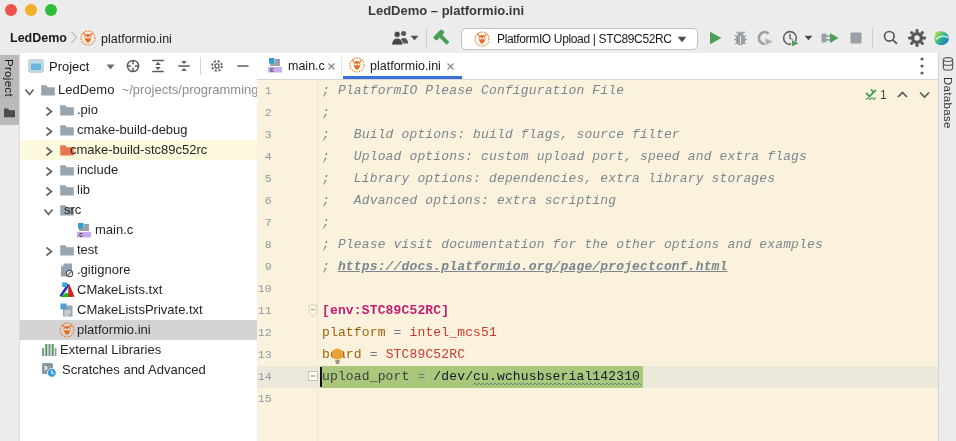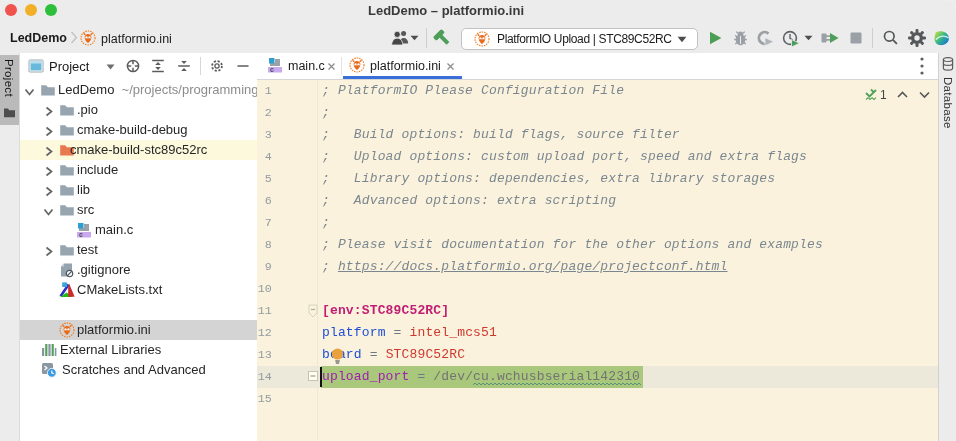--- a/index.html
+++ b/index.html
@@ -26,21 +26,21 @@
 .chev{position:absolute;top:5px;}
 .icon16{position:absolute;width:16px;height:16px;}
 
 #tabs{position:absolute;left:257px;top:53px;width:681px;height:26px;background:#fff;border-bottom:1px solid #d6d6d6;}
 
 #ed{position:absolute;left:257px;top:80px;width:681px;height:361px;background:#faf2dc;font-family:"Liberation Mono",monospace;font-size:13px;letter-spacing:0.15px;}
 .ln{position:absolute;left:0;width:681px;height:22px;line-height:22px;white-space:pre;}
 .lncode{padding-left:65px;}
 .gut{position:absolute;left:0;top:0;width:15px;z-index:5;text-align:right;font-size:11.7px;color:#929ba1;line-height:22px;}
 .cm{color:#7b8790;font-style:italic;}
-.key{color:#1d4ed8;}
+.key{color:#a16207;}
 .eq{color:#6d7a83;}
 .val{color:#cf382f;}
 .sec{color:#c11d73;font-weight:bold;}
 
 #rstrip{position:absolute;left:938px;top:53px;width:18px;height:388px;background:#ececec;border-left:1px solid #d1d1d1;}
 </style>
 </head>
 <body>
 <div id="app">
 
@@ -256,21 +256,21 @@
           </svg></span>
         <span class="rlbl" style="left:57px;">lib</span>
       </div>
       <div class="row" style="top:147px;">
         <span class="chev" style="left:23px;"><svg width="11" height="11" viewBox="0 0 11 11">
             <polyline points="1.5,3.5 5.5,8.5 9.5,3.5" fill="none" stroke="#646464" stroke-width="1.7"></polyline>
           </svg></span>
         <span class="icon16" style="left:39px;top:2px;"><svg viewBox="0 0 16 16">
             <path d="M1.2,3.2 h5 l1.7,2.1 h6.9 v8.2 h-13.6 z" fill="#97a5b0"></path>
           </svg></span>
-        <span class="rlbl" style="left:57px;">src</span>
+        <span class="rlbl" style="left:44px;">src</span>
       </div>
       <div class="row" style="top:167px;">
         <span class="icon16" style="left:56px;top:2px;"><svg viewBox="0 0 16 16">
             <path d="M8,2 h5 v7 H3 V6 h5 z" fill="#9aa2a8"></path>
             <rect x="2" y="1" width="5.5" height="5.5" fill="#2e9fd0"></rect>
             <rect x="1" y="10" width="14" height="5.5" fill="#c9aaee"></rect>
             <text x="3" y="15" font-family="Liberation Sans" font-size="7" font-weight="bold" fill="#4a4a55">c</text>
           </svg></span>
         <span class="rlbl" style="left:75px;">main.c</span>
       </div>
@@ -293,20 +293,28 @@
         <span class="rlbl" style="left:57px;text-align:center;">.gitignore</span>
       </div>
       <div class="row" style="top:227px;">
         <span class="icon16" style="left:39px;top:2px;"><svg viewBox="0 0 16 16">
             <path d="M9.6,2.6 L1.6,14.2" stroke="#2f2fc0" stroke-width="2.6"></path>
             <polygon points="7.6,10.6 13.6,15 1.2,15" fill="#22b816"></polygon>
             <polygon points="10.1,1.6 15.6,14.8 9.2,14.8 9.2,6" fill="#cc2b2b"></polygon>
             <rect x="3.2" y="0.4" width="4.9" height="4.6" fill="#3ba6d9"></rect>
           </svg></span>
         <span class="rlbl" style="left:57px;">CMakeLists.txt</span>
+      </div>
+      <div class="row" style="top:247px;">
+        <span class="icon16" style="left:39px;top:2px;"><svg viewBox="0 0 16 16">
+            <path d="M4,3.5 h9.5 v11 H4 z" fill="#98a6b0"></path>
+            <rect x="1.5" y="1.5" width="6" height="6" fill="#4f9fd8"></rect>
+            <path d="M5.5,9 h6.5 M5.5,11 h6.5 M5.5,13 h4" stroke="#eef2f4" stroke-width="1.1"></path>
+          </svg></span>
+        <span class="rlbl" style="left:57px;">CMakeListsPrivate.txt</span>
       </div>
       <div class="row" style="top:267px;background:#d4d4d4;">
         <span class="icon16" style="left:39px;top:2px;"><svg viewBox="0 0 16 16">
             <circle cx="8" cy="8" r="7" fill="none" stroke="#ef7b1e" stroke-width="1.1" stroke-dasharray="1.5 1"></circle>
             <path d="M4.7,5.2 L3.9,3.2 L5.9,4 z" fill="#e96a1a"></path>
             <path d="M11.3,5.2 L12.1,3.2 L10.1,4 z" fill="#e96a1a"></path>
             <path d="M8,3.9 C9.9,3.9 11.4,5.2 11.4,7.1 C11.4,9.8 9.5,12.2 8,12.9 C6.5,12.2 4.6,9.8 4.6,7.1 C4.6,5.2 6.1,3.9 8,3.9 z" fill="#e96a1a"></path>
             <path d="M4.8,4.6 L3.6,3.4 M11.2,4.6 L12.4,3.4" stroke="#e96a1a" stroke-width="1.1"></path>
             <ellipse cx="6.5" cy="7.6" rx="1.15" ry="1.45" fill="#fff"></ellipse>
             <ellipse cx="9.5" cy="7.6" rx="1.15" ry="1.45" fill="#fff"></ellipse>
@@ -389,37 +397,37 @@
         <div>15</div>
       </div>
       <div class="ln lncode" style="top:0px;"><span class="cm">; PlatformIO Please Configuration File</span></div>
       <div class="ln lncode" style="top:22px;"><span class="cm">;</span></div>
       <div class="ln lncode" style="top:44px;"><span class="cm">;   Build options: build flags, source filter</span></div>
       <div class="ln lncode" style="top:66px;"><span class="cm">;   Upload options: custom upload port, speed and extra flags</span></div>
       <div class="ln lncode" style="top:88px;"><span class="cm">;   Library options: dependencies, extra library storages</span></div>
       <div class="ln lncode" style="top:110px;"><span class="cm">;   Advanced options: extra scripting</span></div>
       <div class="ln lncode" style="top:132px;"><span class="cm">;</span></div>
       <div class="ln lncode" style="top:154px;"><span class="cm">; Please visit documentation for the other options and examples</span></div>
-      <div class="ln lncode" style="top:176px;"><span class="cm">; <span style="text-decoration:underline;">https://docs.platformio.org/page/projectconf.html</span></span></div>
+      <div class="ln lncode" style="top:176px;"><span class="cm">; <span style="text-decoration:underline;font-weight:bold;">https://docs.platformio.org/page/projectconf.html</span></span></div>
       <div class="ln lncode" style="top:198px;"></div>
       <div class="ln lncode" style="top:220px;"><svg style="position:absolute;left:50px;top:4px;" width="12" height="15" viewBox="0 0 12 15">
           <path d="M2,1 h8 v8 L6,13 L2,9 z" fill="#faf2dc" stroke="#d8d2bd" stroke-width="1"></path>
           <path d="M4,5.5 h4" stroke="#b1ab97" stroke-width="1.2"></path>
         </svg><span class="sec">[env:STC89C52RC]</span></div>
       <div class="ln lncode" style="top:242px;"><span class="key">platform</span><span class="eq"> = </span><span class="val">intel_mcs51</span></div>
       <div class="ln lncode" style="top:264px;"><svg style="position:absolute;left:73px;top:3px;" width="15" height="17" viewBox="0 0 15 17">
           <circle cx="7.5" cy="7" r="5.6" fill="#e9a23b"></circle>
           <path d="M5.3,14 h4.4 M5.8,16 h3.4" stroke="#7a7a72" stroke-width="1.3"></path>
         </svg><span class="key">board</span><span class="eq"> = </span><span class="val">STC89C52RC</span></div>
       <div class="ln lncode" style="top:286px;background:#ece9da;"><div style="position:absolute;left:64px;top:0;width:322px;height:22px;background:#a9c87c;"></div><svg style="position:absolute;left:50px;top:4px;" width="12" height="12" viewBox="0 0 12 12">
           <rect x="1.5" y="1.5" width="9" height="9" fill="#fffdf4" stroke="#c9c3ae" stroke-width="1"></rect>
           <path d="M3.5,6 h5" stroke="#a39d89" stroke-width="1.2"></path>
         </svg><div style="position:absolute;left:63px;top:1px;width:2px;height:20px;background:#111;"></div><svg style="position:absolute;left:216px;top:15.5px;" width="168" height="4" viewBox="0 0 168 4">
           <path d="M0,3 l2,-2 l2,2 l2,-2 l2,2 l2,-2 l2,2 l2,-2 l2,2 l2,-2 l2,2 l2,-2 l2,2 l2,-2 l2,2 l2,-2 l2,2 l2,-2 l2,2 l2,-2 l2,2 l2,-2 l2,2 l2,-2 l2,2 l2,-2 l2,2 l2,-2 l2,2 l2,-2 l2,2 l2,-2 l2,2 l2,-2 l2,2 l2,-2 l2,2 l2,-2 l2,2 l2,-2 l2,2 l2,-2 l2,2 l2,-2 l2,2 l2,-2 l2,2 l2,-2 l2,2 l2,-2 l2,2 l2,-2 l2,2 l2,-2 l2,2 l2,-2 l2,2 l2,-2 l2,2 l2,-2 l2,2 l2,-2 l2,2 l2,-2 l2,2 l2,-2 l2,2 l2,-2 l2,2 l2,-2 l2,2 l2,-2 l2,2 l2,-2 l2,2 l2,-2 l2,2 l2,-2 l2,2 l2,-2 l2,2 l2,-2 l2,2 l2,-2 l2,2" fill="none" stroke="#4a8a7e" stroke-width="1" opacity="0.85"></path>
-        </svg><span class="key" style="position:relative;color:#a21caf;">upload_port</span><span class="eq" style="position:relative;"> = </span><span style="position:relative;color:#737373;">/dev/cu.wchusbserial142310</span></div>
+        </svg><span class="key" style="position:relative;color:#404040;">upload_port</span><span class="eq" style="position:relative;"> = </span><span style="position:relative;color:#0f172a;">/dev/cu.wchusbserial142310</span></div>
       <div class="ln lncode" style="top:308px;"></div>
       <div style="position:absolute;left:608px;top:7px;height:16px;"><svg width="68" height="16" viewBox="0 0 68 16">
           <path d="M1,6 l3.5,3.5 L11,3" fill="none" stroke="#4fa158" stroke-width="1.8"></path>
           <path d="M6,2.5 l3,3" stroke="#4fa158" stroke-width="1.8"></path>
           <path d="M1,12.5 l2,-1.8 2,1.8 2,-1.8 2,1.8 2,-1.8" fill="none" stroke="#4fa158" stroke-width="1.1"></path>
           <text x="15" y="12" font-family="Liberation Sans" font-size="12" fill="#444">1</text>
           <path d="M33,10 l4.5,-4.5 4.5,4.5" fill="none" stroke="#55585a" stroke-width="1.6"></path>
           <path d="M55,5.5 l4.5,4.5 4.5,-4.5" fill="none" stroke="#55585a" stroke-width="1.6"></path>
         </svg></div>
     </div>

